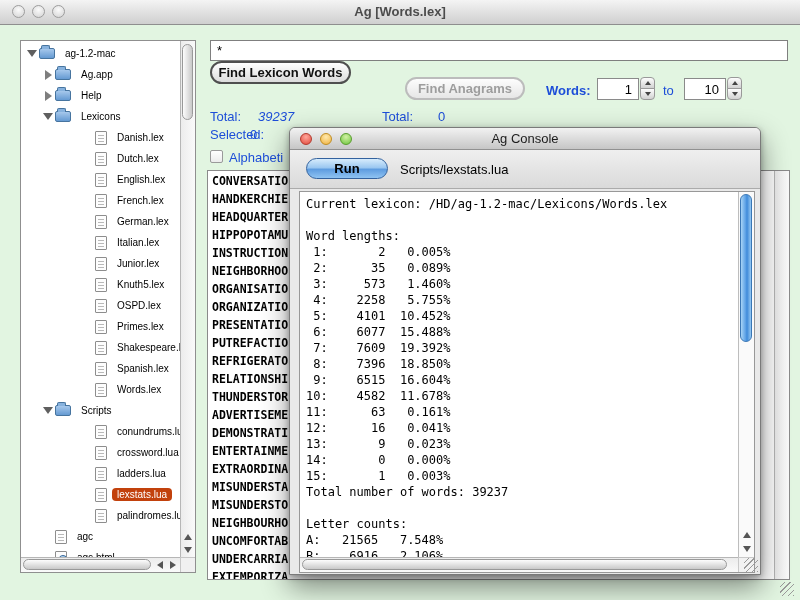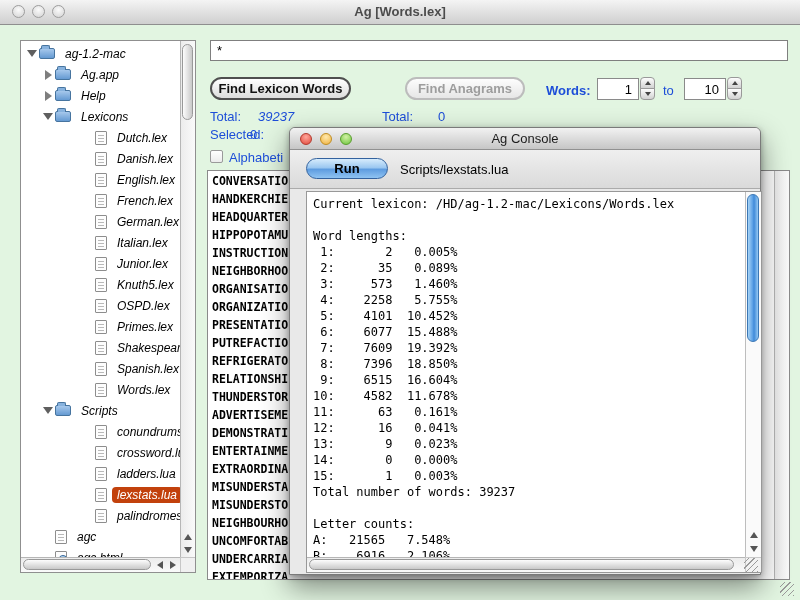--- a/index.html
+++ b/index.html
@@ -15,21 +15,21 @@
   .light { width:13px; height:13px; border-radius:50%; }
   .light.inactive { background:radial-gradient(circle at 50% 35%,#fbfbfb,#d2d2d2); border:1px solid #9d9d9d; }
   .light.red    { background:radial-gradient(circle at 50% 30%,#ffa79b,#e2493c); border:1px solid #b33a2e; }
   .light.yellow { background:radial-gradient(circle at 50% 30%,#ffe9ad,#efb13e); border:1px solid #c08e23; }
   .light.green  { background:radial-gradient(circle at 50% 30%,#d2f1a4,#6cc53d); border:1px solid #5a9e2e; }
 
   
   .sidebar { position:absolute; left:20px; top:40px; width:176px; height:533px;
     background:#fff; border:1px solid #8f8f8f; }
   .tree { position:absolute; left:0; top:2px; right:15px; bottom:15px; overflow:hidden; }
-  .trow { height:21px; display:flex; align-items:center; font-size:12px; color:#000; white-space:nowrap;font-style:italic; }
+  .trow { height:21px; display:flex; align-items:center; font-size:10px; color:#000; white-space:nowrap; }
   .trow .slot-disc { width:14px; display:flex; justify-content:center; flex:none; }
   .disc-open { width:0; height:0; border-left:5px solid transparent; border-right:5px solid transparent; border-top:7px solid #5f5f5f; }
   .disc-closed { width:0; height:0; border-top:5px solid transparent; border-bottom:5px solid transparent; border-left:7px solid #7e7e7e; }
   .lvl0 { padding-left:4px; } .lvl1 { padding-left:20px; } .lvl2 { padding-left:74px; }
   .icon-folder { flex:none; width:16px; height:11px; margin-right:5px; position:relative;
     background:linear-gradient(#a6c8ec,#659ad2); border:1px solid #46749f; border-radius:2px; }
   .icon-folder::before { content:""; position:absolute; left:1px; top:-4px; width:7px; height:3px;
     background:#87b2de; border:1px solid #46749f; border-bottom:none; border-radius:2px 2px 0 0; }
   .icon-doc { flex:none; width:12px; height:14px; margin-right:5px; position:relative;
     background:#fdfdfd; border:1px solid #8d8d8d; border-radius:1px; }
@@ -58,21 +58,21 @@
   .arr-left { border-top:4px solid transparent; border-bottom:4px solid transparent; border-right:6px solid #555; }
   .arr-right{ border-top:4px solid transparent; border-bottom:4px solid transparent; border-left:6px solid #555; }
   .sb-corner { position:absolute; right:0; bottom:0; width:15px; height:15px; background:#f0f0f0;
     border-left:1px solid #c6c6c6; border-top:1px solid #c6c6c6; }
 
   
   .search-field { position:absolute; left:210px; top:40px; width:578px; height:21px;
     border:1px solid #7f7f7f; background:#fff; font-size:13px; padding:0 6px; font-family:"Liberation Sans",sans-serif; }
   .capsule { position:absolute; height:23px; border-radius:12px; font-size:13px; font-weight:bold;
     display:flex; align-items:center; justify-content:center; cursor:default; }
-  .btn-find-lex { left:210px; top:77px; width:141px; color:#111;
+  .btn-find-lex { left:210px; top:61px; width:141px; color:#111;
     background:linear-gradient(#ffffff,#dcdcdc); border:2px solid #4f4f4f; }
   .btn-find-ana { left:405px; top:77px; width:120px; color:#9d9d9d;
     background:linear-gradient(#fdfdfd,#e6e6e6); border:2px solid #bcbcbc; }
   .lbl { position:absolute; font-size:13px; color:#1d4ed8; }
   .num-field { position:absolute; top:78px; width:42px; height:22px; border:1px solid #8a8a8a;
     background:#fff; font-size:13px; text-align:right; padding-right:6px; font-family:"Liberation Sans",sans-serif; }
   .stepper { position:absolute; top:77px; width:15px; height:24px; }
   .step-btn { position:absolute; left:0; width:15px; height:12px; background:linear-gradient(#fdfdfd,#d2d2d2);
     border:1px solid #999; display:flex; align-items:center; justify-content:center; }
   .step-up { top:0; border-radius:4px 4px 0 0; }
@@ -99,21 +99,21 @@
   .console .titlebar2 .title { position:absolute; left:0; right:0; top:3px; text-align:center;
     font-size:13px; font-weight:400; color:#1c1c1c; }
   .console .lights2 { position:absolute; left:10px; top:5px; display:flex; gap:8px; }
   .console .lights2 .light { width:12px; height:12px; }
   .toolbar { position:absolute; left:0; top:22px; right:0; height:39px;
     background:linear-gradient(#efefef,#dadada); border-bottom:1px solid #ababab; }
   .btn-run { position:absolute; left:16px; top:8px; width:82px; height:21px; border-radius:11px;
     border:1px solid #33629e; background:linear-gradient(#d7ecfc 0%,#9cc8f1 45%,#5f9de0 55%,#8fc3f2 100%);
     font-size:13px; font-weight:bold; color:#000; display:flex; align-items:center; justify-content:center; }
   .script-path { position:absolute; left:110px; top:12px; font-size:13px; color:#000; }
-  .console-text-area { position:absolute; left:16px; top:63px; width:456px; height:382px;
+  .console-text-area { position:absolute; left:9px; top:63px; width:456px; height:382px;
     background:#fff; border:1px solid #989898; }
   .console-pre { position:absolute; left:0; top:0; right:16px; bottom:15px; overflow:hidden;
     font-family:"DejaVu Sans Mono",monospace; font-size:12px; line-height:16px; color:#000;
     padding:4px 0 0 6px; white-space:pre; }
   .cs-v { top:0; bottom:15px; width:16px; background:#fafafa; border-left:1px solid #bdbdbd; }
   .cs-thumb-blue { position:absolute; left:1px; top:2px; width:12px; height:148px; border-radius:7px;
     border:1px solid #3a77b5;
     background:linear-gradient(to right,#a8d4f6 0%,#5ea2e6 45%,#3f8ad9 60%,#96c9f3 100%); }
   .cs-h { left:0; right:16px; height:15px; }
   .cs-corner { position:absolute; right:0; bottom:0; width:16px; height:15px; background:#f2f2f2;
@@ -160,25 +160,25 @@
       </div>
       <div class="trow lvl1">
         <span class="slot-disc">
           <span class="disc-open"></span>
         </span>
         <span class="icon-folder"></span>
         <span class="tlabel">Lexicons</span>
       </div>
       <div class="trow lvl2">
         <span class="icon-doc"></span>
+        <span class="tlabel">Danish.lex</span>
+      </div>
+      <div class="trow lvl2">
+        <span class="icon-doc"></span>
         <span class="tlabel">Dutch.lex</span>
-      </div>
-      <div class="trow lvl2">
-        <span class="icon-doc"></span>
-        <span class="tlabel">Danish.lex</span>
       </div>
       <div class="trow lvl2">
         <span class="icon-doc"></span>
         <span class="tlabel">English.lex</span>
       </div>
       <div class="trow lvl2">
         <span class="icon-doc"></span>
         <span class="tlabel">French.lex</span>
       </div>
       <div class="trow lvl2">

